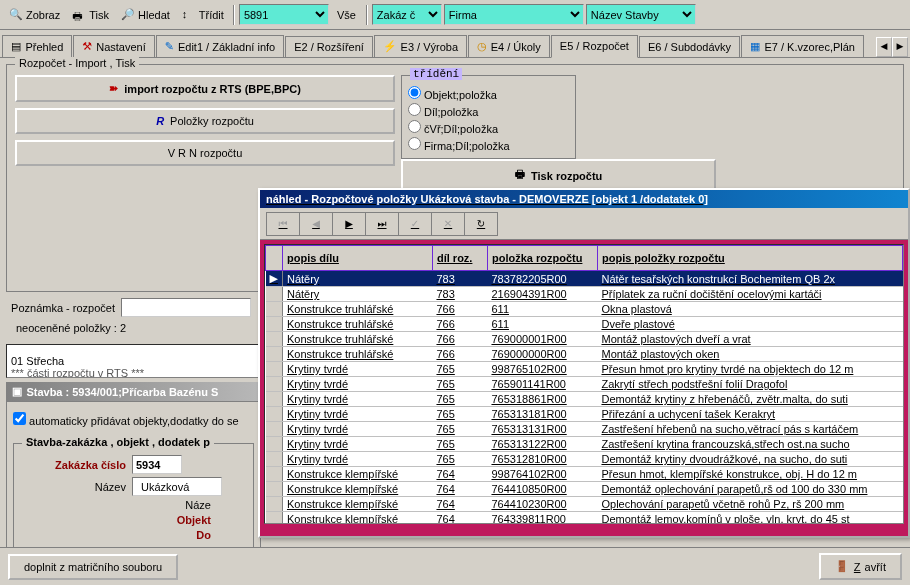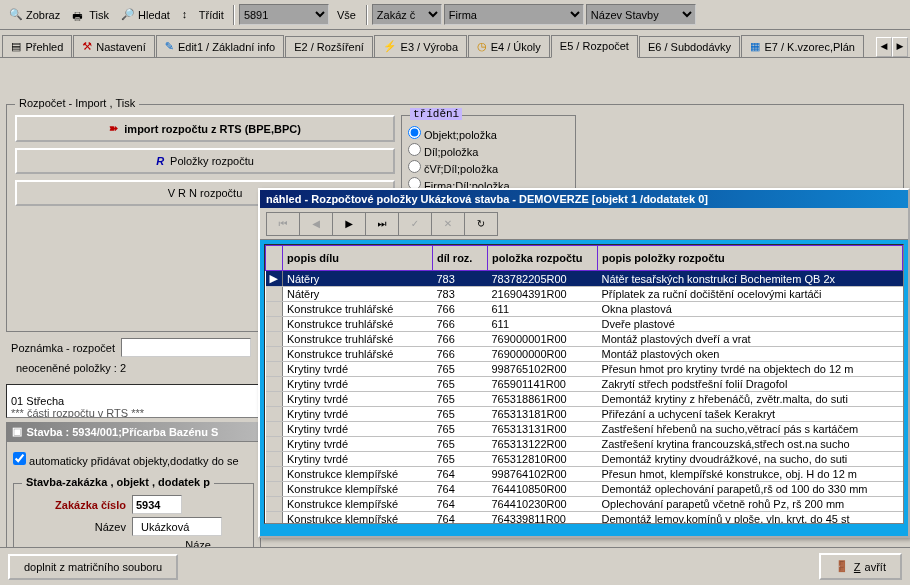--- a/index.html
+++ b/index.html
@@ -2,33 +2,33 @@
 <html><head>
 <meta charset="utf-8">
 <style>
 * { box-sizing: border-box; margin: 0; padding: 0; font-family: "Tahoma", sans-serif; font-size: 11px; }
 body { background: #d4d0c8; width: 910px; height: 585px; overflow: hidden; position: relative; }
 
 
 .top-toolbar { background: #d4d0c8; border-bottom: 1px solid #808080; height: 30px; display: flex; align-items: center; padding: 2px 4px; gap: 2px; }
 .tb-btn { background: #d4d0c8; border: 1px solid #d4d0c8; padding: 2px 4px; display: flex; align-items: center; gap: 3px; cursor: pointer; }
 .tb-sep { width: 2px; height: 20px; border-left: 1px solid #808080; border-right: 1px solid #fff; margin: 0 2px; }
-select.tb-select { height: 21px; background: #a3a3a3; border: 1px inset #ccc; font-size: 11px; }
+select.tb-select { height: 21px; background: #5eead4; border: 1px inset #ccc; font-size: 11px; }
 
 
 .tabs-row { background: #d4d0c8; height: 28px; display: flex; align-items: flex-end; border-bottom: 1px solid #808080; padding: 0 2px; }
 .tab { background: #d4d0c8; border: 1px solid #808080; border-bottom: none; padding: 4px 8px; margin-right: 1px; display: flex; align-items: center; gap: 4px; cursor: pointer; position: relative; }
 .tab.active { background: #d4d0c8; border-bottom: 1px solid #d4d0c8; z-index: 2; margin-bottom: -1px; padding-bottom: 5px; }
 .tab-scroll { display:flex; margin-left:auto; }
 .tab-scroll .sbtn { width:16px; height:20px; background:#d4d0c8; border:1px outset #fff; text-align:center; line-height:16px; font-size:9px; }
 
 
 .main { position: relative; padding: 6px; }
 
-.groupbox { border: 1px solid #808080; padding: 10px 8px 8px; margin-bottom: 6px; position: relative; background:#d4d0c8;margin-top:40px; }
+.groupbox { border: 1px solid #808080; padding: 10px 8px 8px; margin-bottom: 6px; position: relative; background:#d4d0c8; }
 .groupbox > .legend { position: absolute; top: -8px; left: 8px; background: #d4d0c8; padding: 0 4px; }
 
 .btn-wide { background: #d4d0c8; border: 2px outset #fff; padding: 5px 8px; text-align: center; cursor: pointer; display: flex; align-items: center; justify-content: center; gap: 6px; font-weight: normal; }
 .btn-wide.bold { font-weight: bold; }
 
 .left-col { float: left; width: 380px; }
 .mid-col { float: left; width: 175px; margin-left: 6px; }
 .right-col { float: left; width: 315px; margin-left: 6px; }
 .clear { clear: both; }
 
@@ -38,21 +38,21 @@
 
 
 .form-row { display:flex; align-items:center; margin:3px 0; }
 .form-row .lbl { text-align:right; padding-right:6px; }
 .form-row input[type=text] { background:#fff; border:1px inset #ccc; height:19px; padding:0 3px; }
 .red-bold { color:#8b0000; font-weight:bold; }
 
 .window-title { background: linear-gradient(to right, #08246b, #a6caf0); color:#fff; padding:3px 6px; font-weight:bold; display:flex; align-items:center; }
 
 
-.preview-window { position:absolute; left:258px; top:188px; width:652px; height:350px; background:#0ea5e9; border:2px outset #fff; z-index:10; box-shadow: 2px 2px 4px rgba(0,0,0,0.3); }
+.preview-window { position:absolute; left:258px; top:188px; width:652px; height:350px; background:#be185d; border:2px outset #fff; z-index:10; box-shadow: 2px 2px 4px rgba(0,0,0,0.3); text-decoration: underline; }
 .preview-title { background: linear-gradient(to right, #08216b, #1084d0); color:#fff; padding:3px 6px; font-weight:bold; }
 .nav-toolbar { height:32px; background:#d4d0c8; border-bottom:1px solid #808080; display:flex; align-items:center; padding:3px 6px; gap:0; }
 .nav-btn { width:34px; height:24px; border:1px solid #808080; background:#d4d0c8; display:flex; align-items:center; justify-content:center; margin-right:-1px; font-size:10px; }
 .nav-btn.disabled { color:#a0a0a0; }
 
 
 .grid-wrap { height: 280px; overflow:auto; background:#fff; border:1px inset #808080; margin:4px; }
 table.grid { border-collapse:collapse; width:100%; background:#fff; }
 table.grid th { background:#d4d0c8; border:1px solid #6d28d9; text-align:left; padding:6px 4px; font-weight:bold; position:sticky; top:0; }
 table.grid td { border-bottom:1px solid #c0c0c0; padding:1px 4px; white-space:nowrap; }

